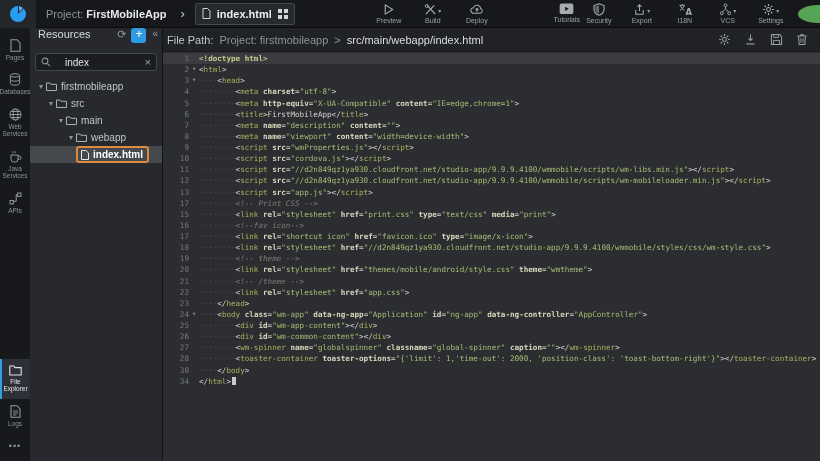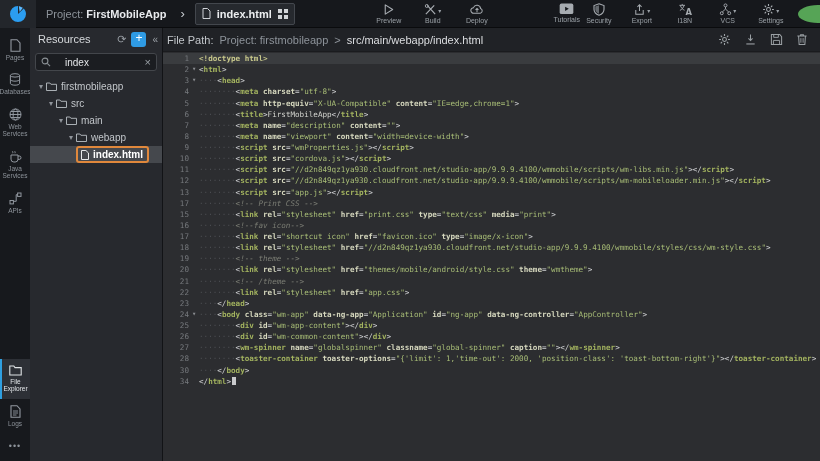--- a/index.html
+++ b/index.html
@@ -32,21 +32,21 @@
           display:flex; flex-direction:column; align-items:stretch; padding-top:5px; }
   .railitem { display:flex; flex-direction:column; align-items:center; gap:2px; padding:6px 1px; cursor:pointer; }
   .railitem .rlbl { font-size:6.5px; line-height:1.15; color:#8d939a; text-align:center; }
   .railitem.active { background:#2d3036; border-left:2px solid #2f9fe0; padding-left:0; }
   .railitem.active .rlbl { color:#e2e5e8; }
   .railspacer { margin-top:auto; }
   .dots { color:#8d939a; font-size:9px; letter-spacing:1px; text-align:center; padding:8px 0 10px; cursor:pointer; }
 
   
   .panel { position:absolute; left:30px; top:28px; width:133px; height:433px; background:#27292e; border-right:1px solid #121316; }
-  .phead { display:flex; align-items:center; height:22px; padding:0 3px 0 8px; gap:5px; }
+  .phead { display:flex; align-items:flex-start; height:22px; padding:0 3px 0 8px; gap:5px; }
   .ptitle { color:#d6d9dc; font-size:11px; flex:1; }
   .refresh { color:#9aa0a6; font-size:11px; cursor:pointer; }
   .plus { width:15px; height:15px; background:#2f9be4; border-radius:3px; color:#fff; font-size:12px; line-height:13px;
           text-align:center; cursor:pointer; }
   .collapse { color:#9aa0a6; font-size:10px; cursor:pointer; padding:0 1px; }
   .searchrow { padding:3px 5px 5px; }
   .searchbox { display:flex; align-items:center; gap:4px; height:18px; background:#1b1d21; border:1px solid #43464b;
                border-radius:3px; padding:0 5px; }
   .searchbox input { flex:1; min-width:0; background:transparent; border:none; outline:none; color:#e3e5e8;
                      font-size:10px; font-family:"Liberation Sans", sans-serif;padding-left:10px; }
@@ -71,21 +71,21 @@
   .pathicons > span { cursor:pointer; display:flex; }
 
   .code { position:relative; height:409px; overflow:hidden; font-family:"DejaVu Sans Mono", monospace;
           font-size:7.6px; line-height:11.13px; padding-top:1px; }
   .crow { display:flex; height:11.13px; white-space:pre; }
   .crow.hl { background:#3a3c3f; }
   .gnum { width:26px; text-align:right; color:#76797d; flex:0 0 26px; }
   .gfold { width:10px; color:#8a8d91; font-size:7px; text-align:center; flex:0 0 10px; cursor:pointer; }
   .ccontent { flex:1; color:#cfd0d2; }
   .ws { color:#4c4e52; }
-  .tg { color:#a3b35f; font-weight:bold; }
+  .tg { color:#a3b35f; font-weight:normal; }
   .at { color:#d6d8be; font-weight:bold; }
   .st { color:#a8bd76; }
   .pu { color:#cfd0d2; }
   .tx { color:#d3d4cf; }
   .cm { color:#7b7d74; font-style:italic; }
   .dt { color:#c9c98c; font-weight:bold; }
   .anno-code { border:2px solid #e0883c; border-radius:3px; padding:0 3px; margin:-2px 0; display:inline-block; }
   .cursor { display:inline-block; width:4px; height:8px; background:#c9cacc; vertical-align:-1px; margin-left:1px; }
 
   svg { display:block; }

